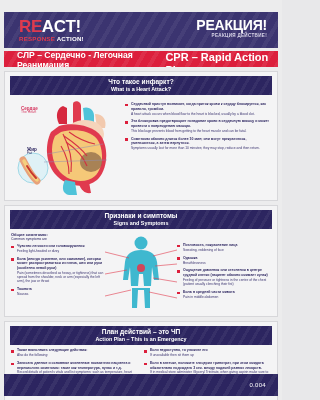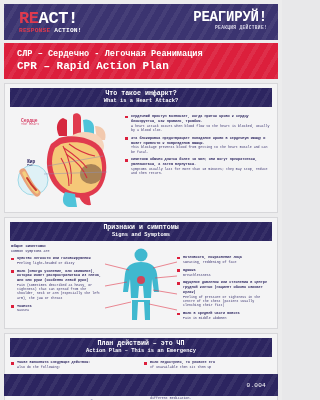--- a/index.html
+++ b/index.html
@@ -12,23 +12,22 @@
     background: #e8e8ea;
     font-family: "Liberation Sans", sans-serif;
     overflow: hidden;
   }
   .poster {
     position: relative;
     width: 282px;
     height: 400px;
     background: #ececed;
     box-sizing: border-box;
-    padding: 4px 4px 0 4px;
+    padding: 12px 4px 0 4px;
     overflow: hidden;
-    font-family: Liberation Mono, monospace;
   }
 
   
   .header {
     position: relative;
     height: 36px;
     background: #3b3470;
     background-image: repeating-linear-gradient(
         -60deg,
         rgba(255,255,255,0.055) 0px,
@@ -77,31 +76,30 @@
     font-size: 4.6px;
     font-weight: bold;
     color: #d9d6e8;
     letter-spacing: 0.3px;
   }
 
   
   .titlebar {
     position: relative;
     margin-top: 3px;
-    height: 36px;
+    height: 16px;
     background: #dc1f3c;
     background-image: repeating-linear-gradient(
         -60deg,
         rgba(255,255,255,0.07) 0px,
         rgba(255,255,255,0.07) 4px,
         rgba(255,255,255,0) 4px,
         rgba(255,255,255,0) 11px);
     overflow: hidden;
     display: flex;
-    flex-direction: column;
     justify-content: center;
     padding-left: 13px;
     box-sizing: border-box;
   }
   .titlebar .t1 {
     font-size: 8.6px;
     font-weight: bold;
     color: #ffffff;
     line-height: 1.15;
   }
@@ -276,21 +274,21 @@
 <body>
 
 <div class="poster">
 
   <div class="header">
     <div class="logo">
       <div class="logo-main"><span class="re">RE</span><span class="ac">ACT!</span></div>
       <div class="logo-sub"><span class="resp">RESPONSE</span> <span class="act">ACTION!</span></div>
     </div>
     <div class="header-ru">
-      <div class="header-ru-main">РЕАГИРУЙ!</div>
+      <div class="header-ru-main">РЕАКЦИЯ!</div>
       <div class="header-ru-sub">РЕАКЦИЯ ДЕЙСТВИЕ!</div>
     </div>
   </div>
 
   <div class="titlebar">
     <div class="t1">СЛР – Сердечно - Легочная Реанимация</div>
     <div class="t2">CPR – Rapid Action Plan</div>
   </div>
 
   <div class="panel">

